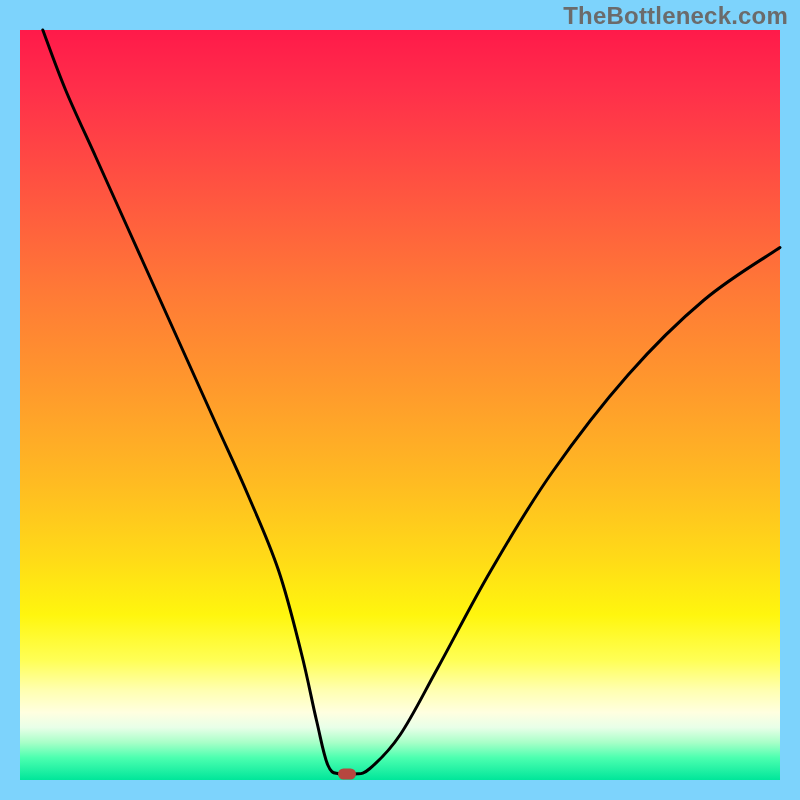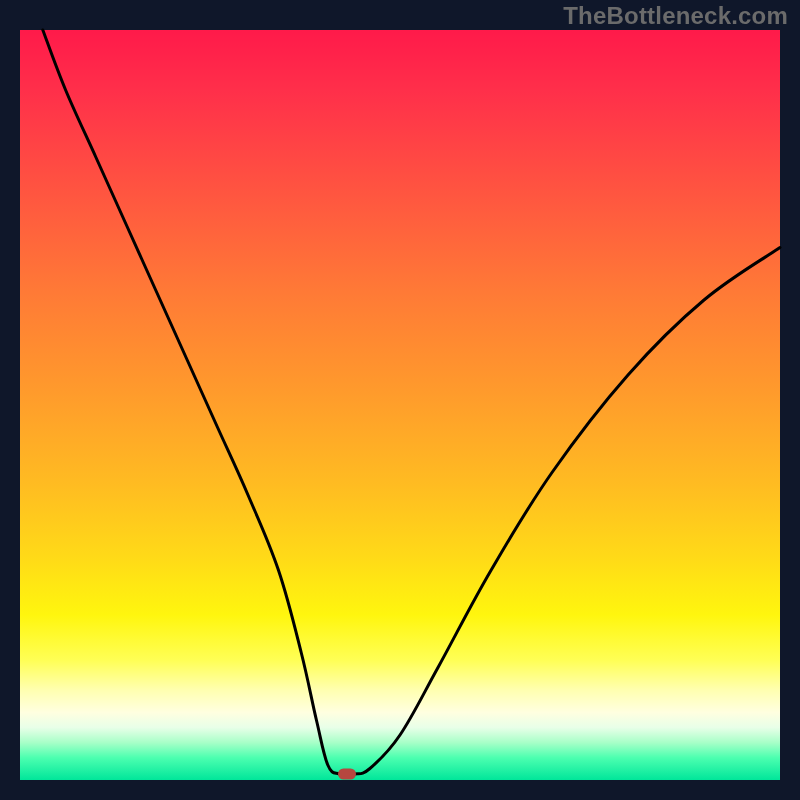--- a/index.html
+++ b/index.html
@@ -1,21 +1,21 @@
 <!DOCTYPE html>
 <html><head>
 <meta charset="utf-8">
 <style>
   * { margin: 0; padding: 0; box-sizing: border-box; }
   html, body { width: 800px; height: 800px; overflow: hidden; background: #000; }
   .frame {
     position: relative;
     width: 800px;
     height: 800px;
-    background: #0f172a;
+    background: #7dd3fc;
   }
   .watermark {
     position: absolute;
     top: 2px;
     right: 12px;
     font-family: Arial, Helvetica, sans-serif;
     font-size: 24px;
     font-weight: 600;
     color: #6b6b6b;
     letter-spacing: 0.2px;

